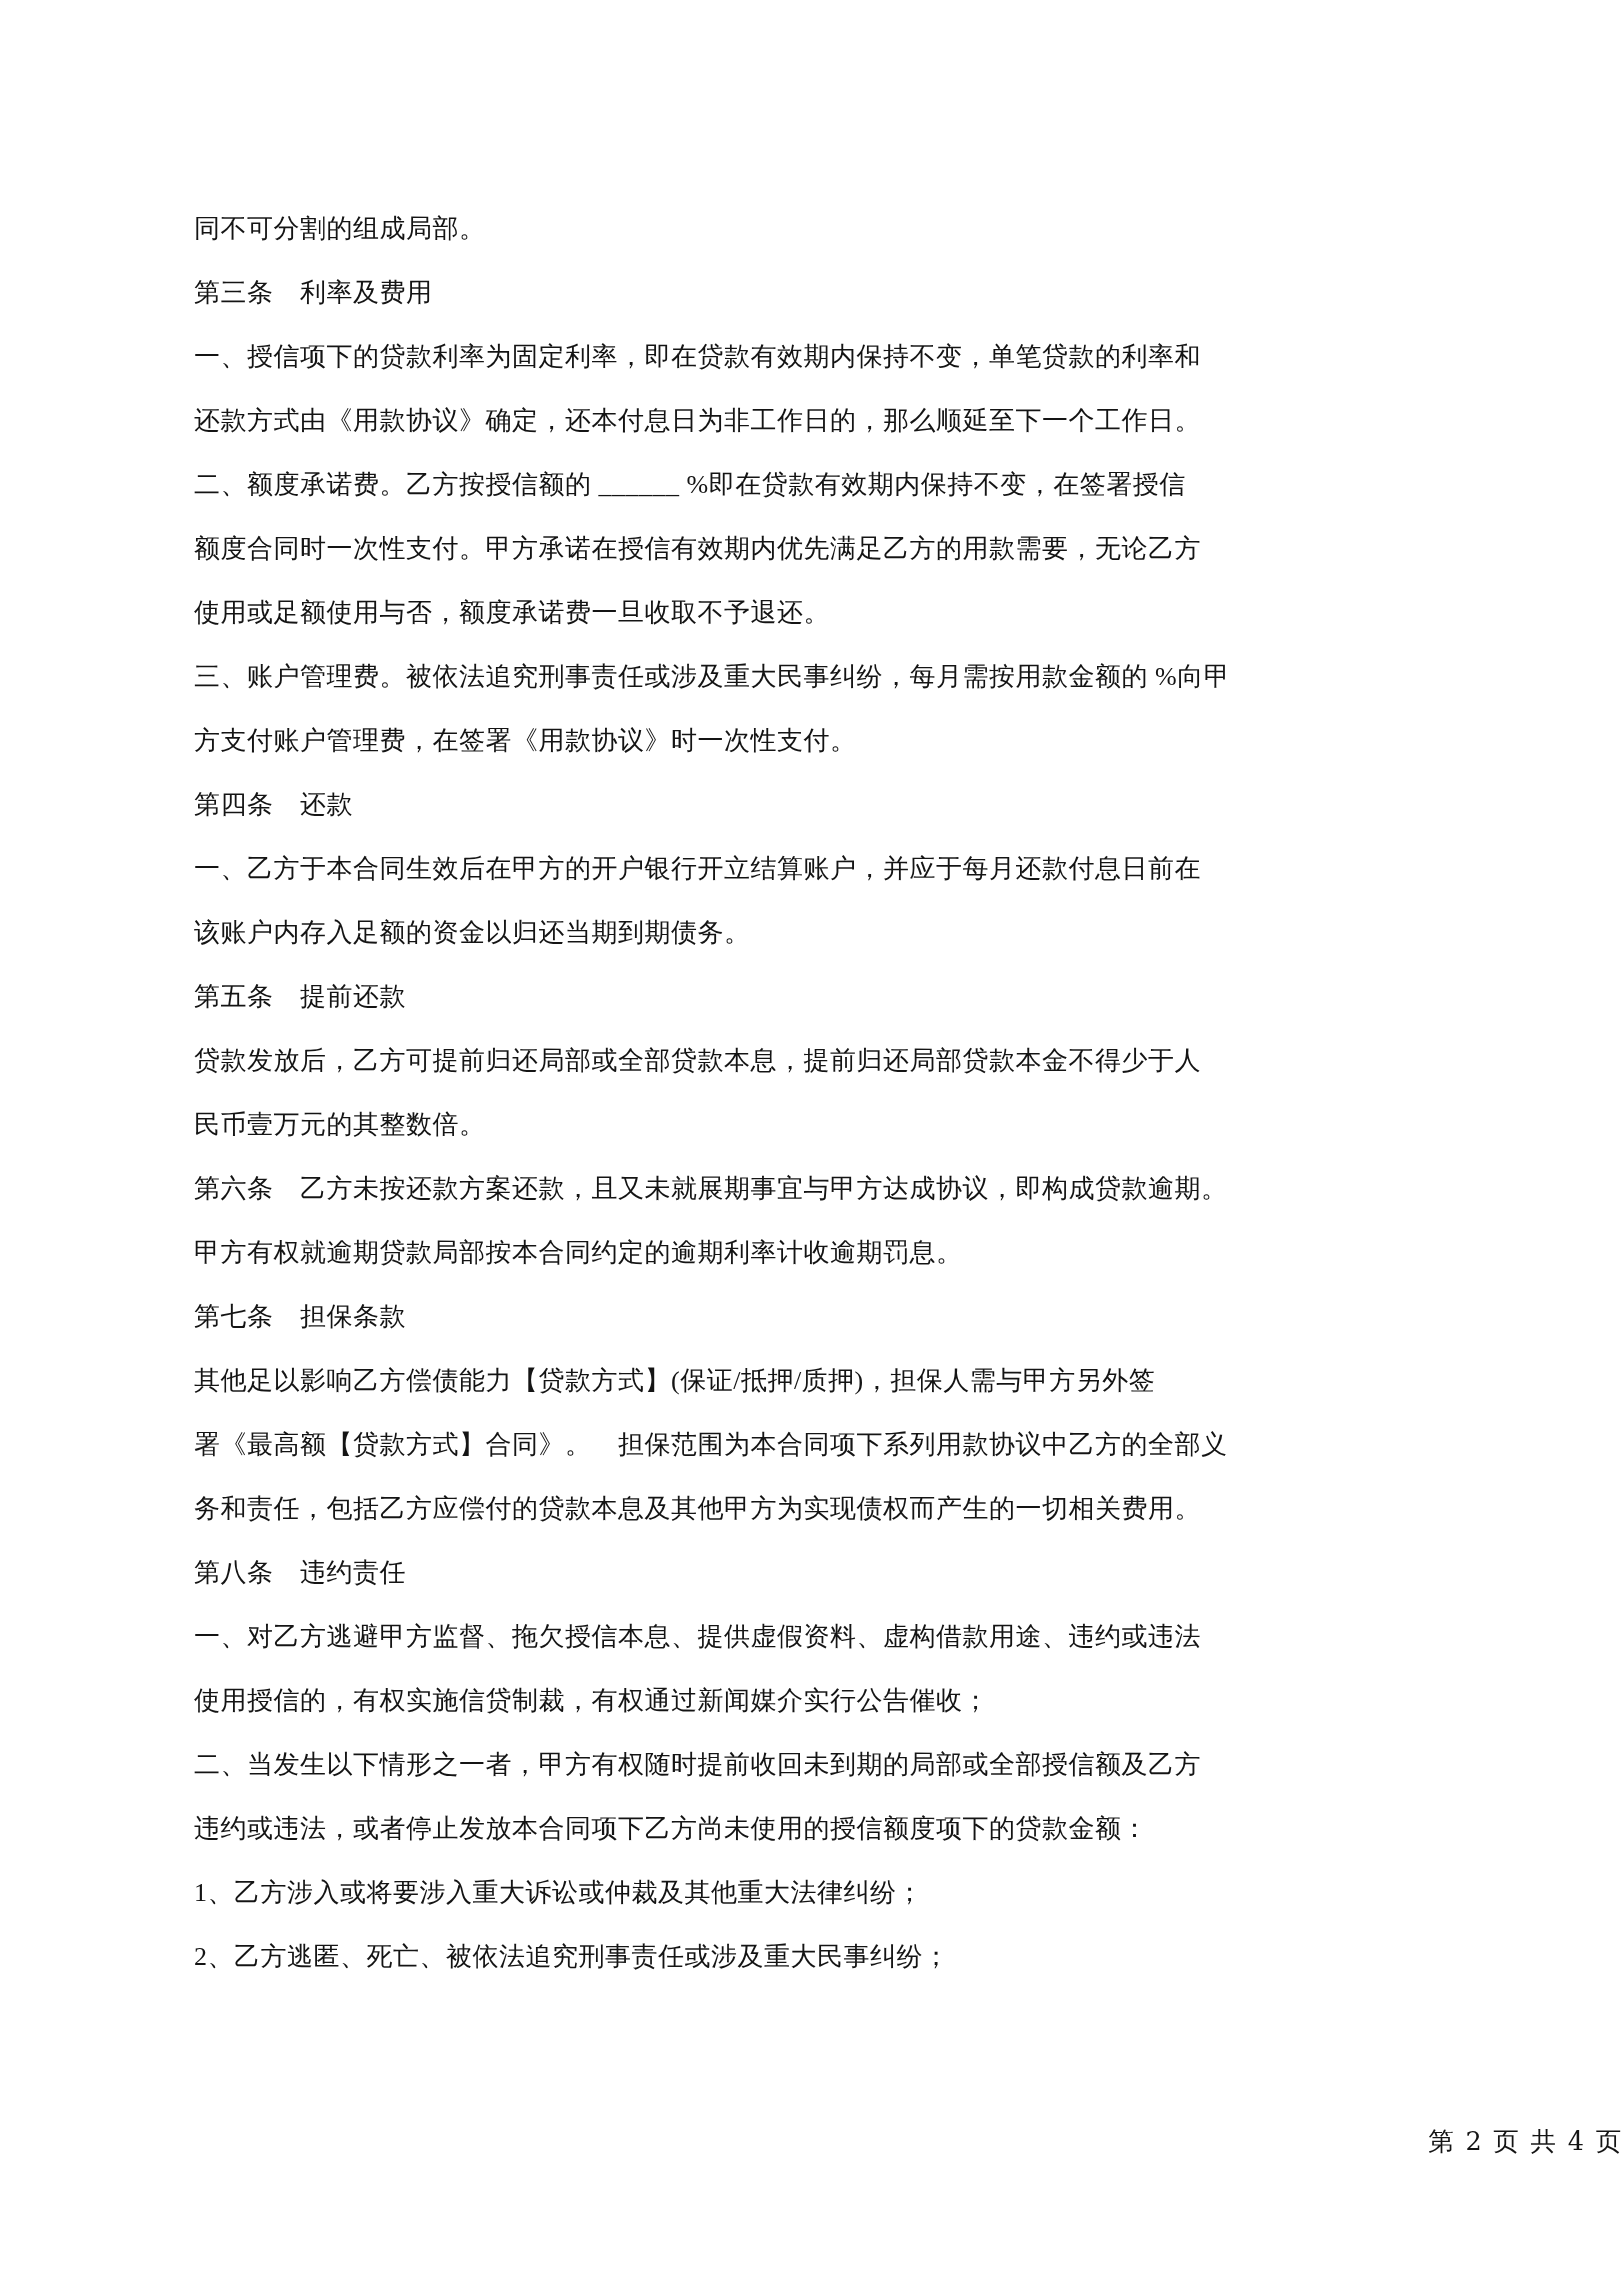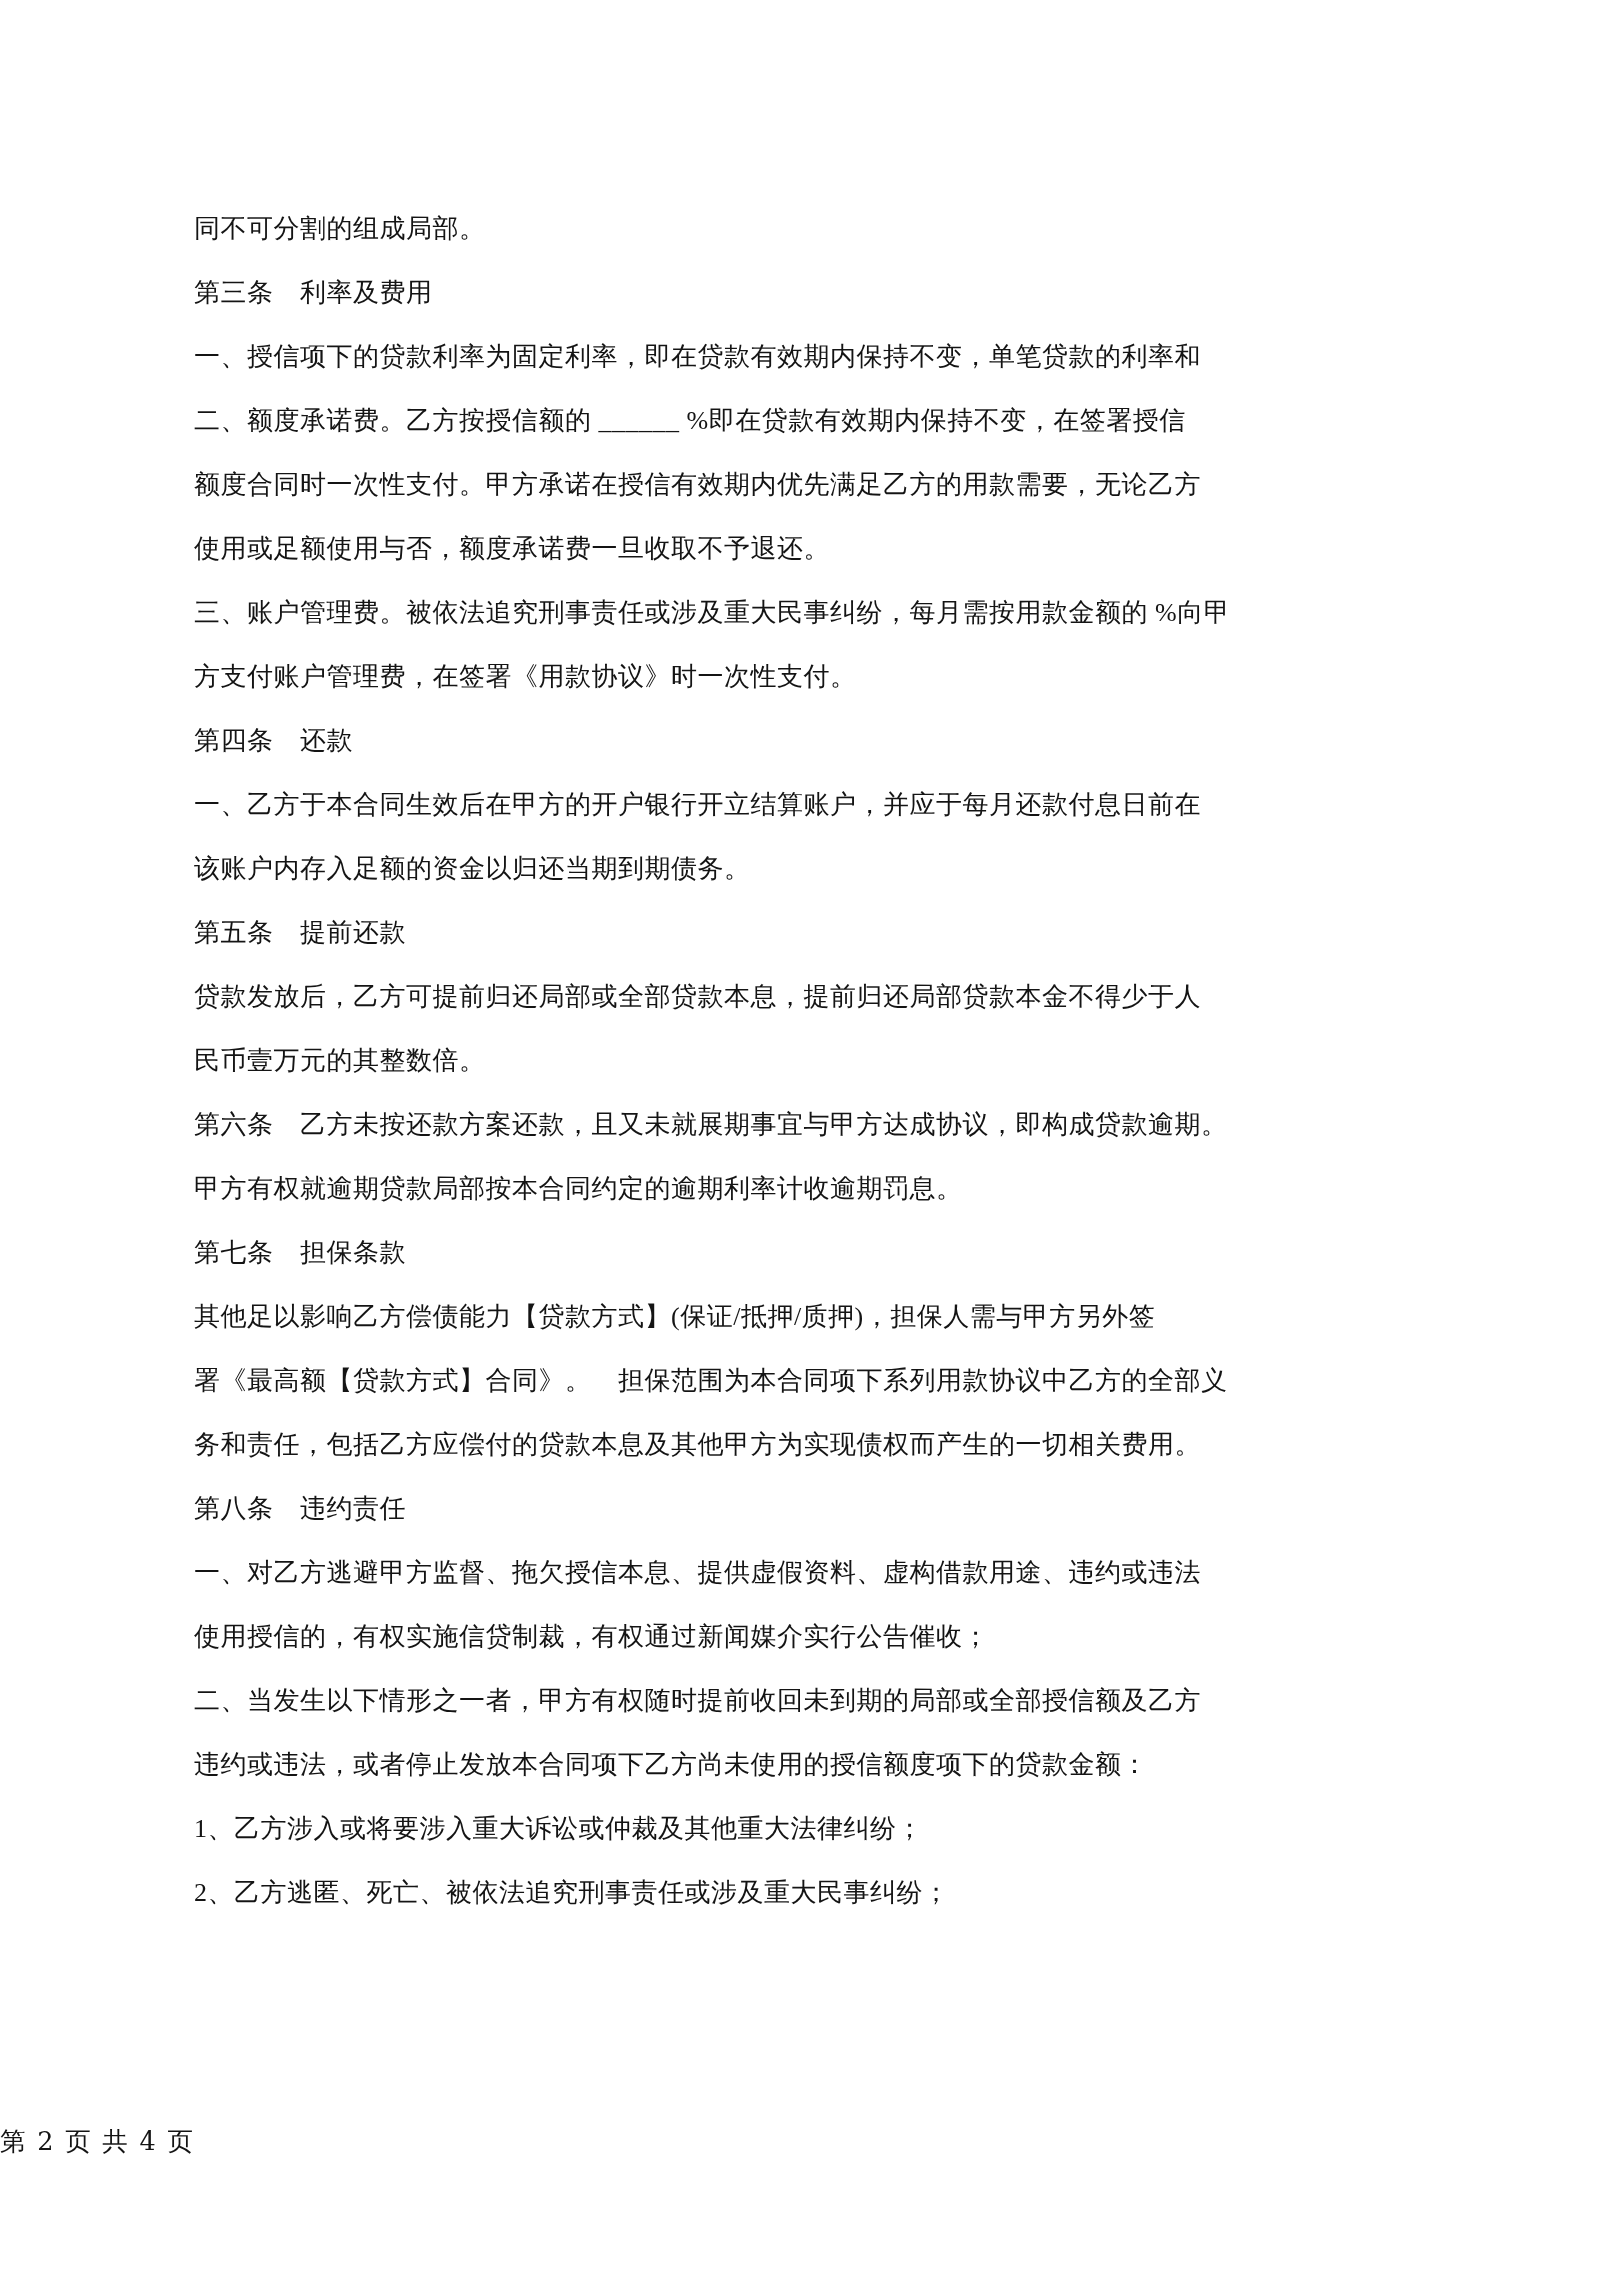--- a/index.html
+++ b/index.html
@@ -28,34 +28,35 @@
     height: 64px;
     white-space: nowrap;
     letter-spacing: 0.5px;
     font-family: Liberation Serif, serif;
   }
   .footer {
     position: absolute;
     left: 0;
     top: 2109px;
     width: 100%;
-    text-align: left;
+    text-align: right;
     font-size: 25.5px;
     line-height: 64px;
     letter-spacing: 1.8px;
   }
 </style>
 </head>
 <body>
 
 <div class="page">
   <div class="doc-body">
     <div class="line">同不可分割的组成局部。</div>
     <div class="line">第三条　利率及费用</div>
     <div class="line">一、授信项下的贷款利率为固定利率，即在贷款有效期内保持不变，单笔贷款的利率和</div>
+    <div class="line">还款方式由《用款协议》确定，还本付息日为非工作日的，那么顺延至下一个工作日。</div>
     <div class="line">二、额度承诺费。乙方按授信额的 ______ %即在贷款有效期内保持不变，在签署授信</div>
     <div class="line">额度合同时一次性支付。甲方承诺在授信有效期内优先满足乙方的用款需要，无论乙方</div>
     <div class="line">使用或足额使用与否，额度承诺费一旦收取不予退还。</div>
     <div class="line">三、账户管理费。被依法追究刑事责任或涉及重大民事纠纷，每月需按用款金额的 %向甲</div>
     <div class="line">方支付账户管理费，在签署《用款协议》时一次性支付。</div>
     <div class="line">第四条　还款</div>
     <div class="line">一、乙方于本合同生效后在甲方的开户银行开立结算账户，并应于每月还款付息日前在</div>
     <div class="line">该账户内存入足额的资金以归还当期到期债务。</div>
     <div class="line">第五条　提前还款</div>
     <div class="line">贷款发放后，乙方可提前归还局部或全部贷款本息，提前归还局部贷款本金不得少于人</div>

